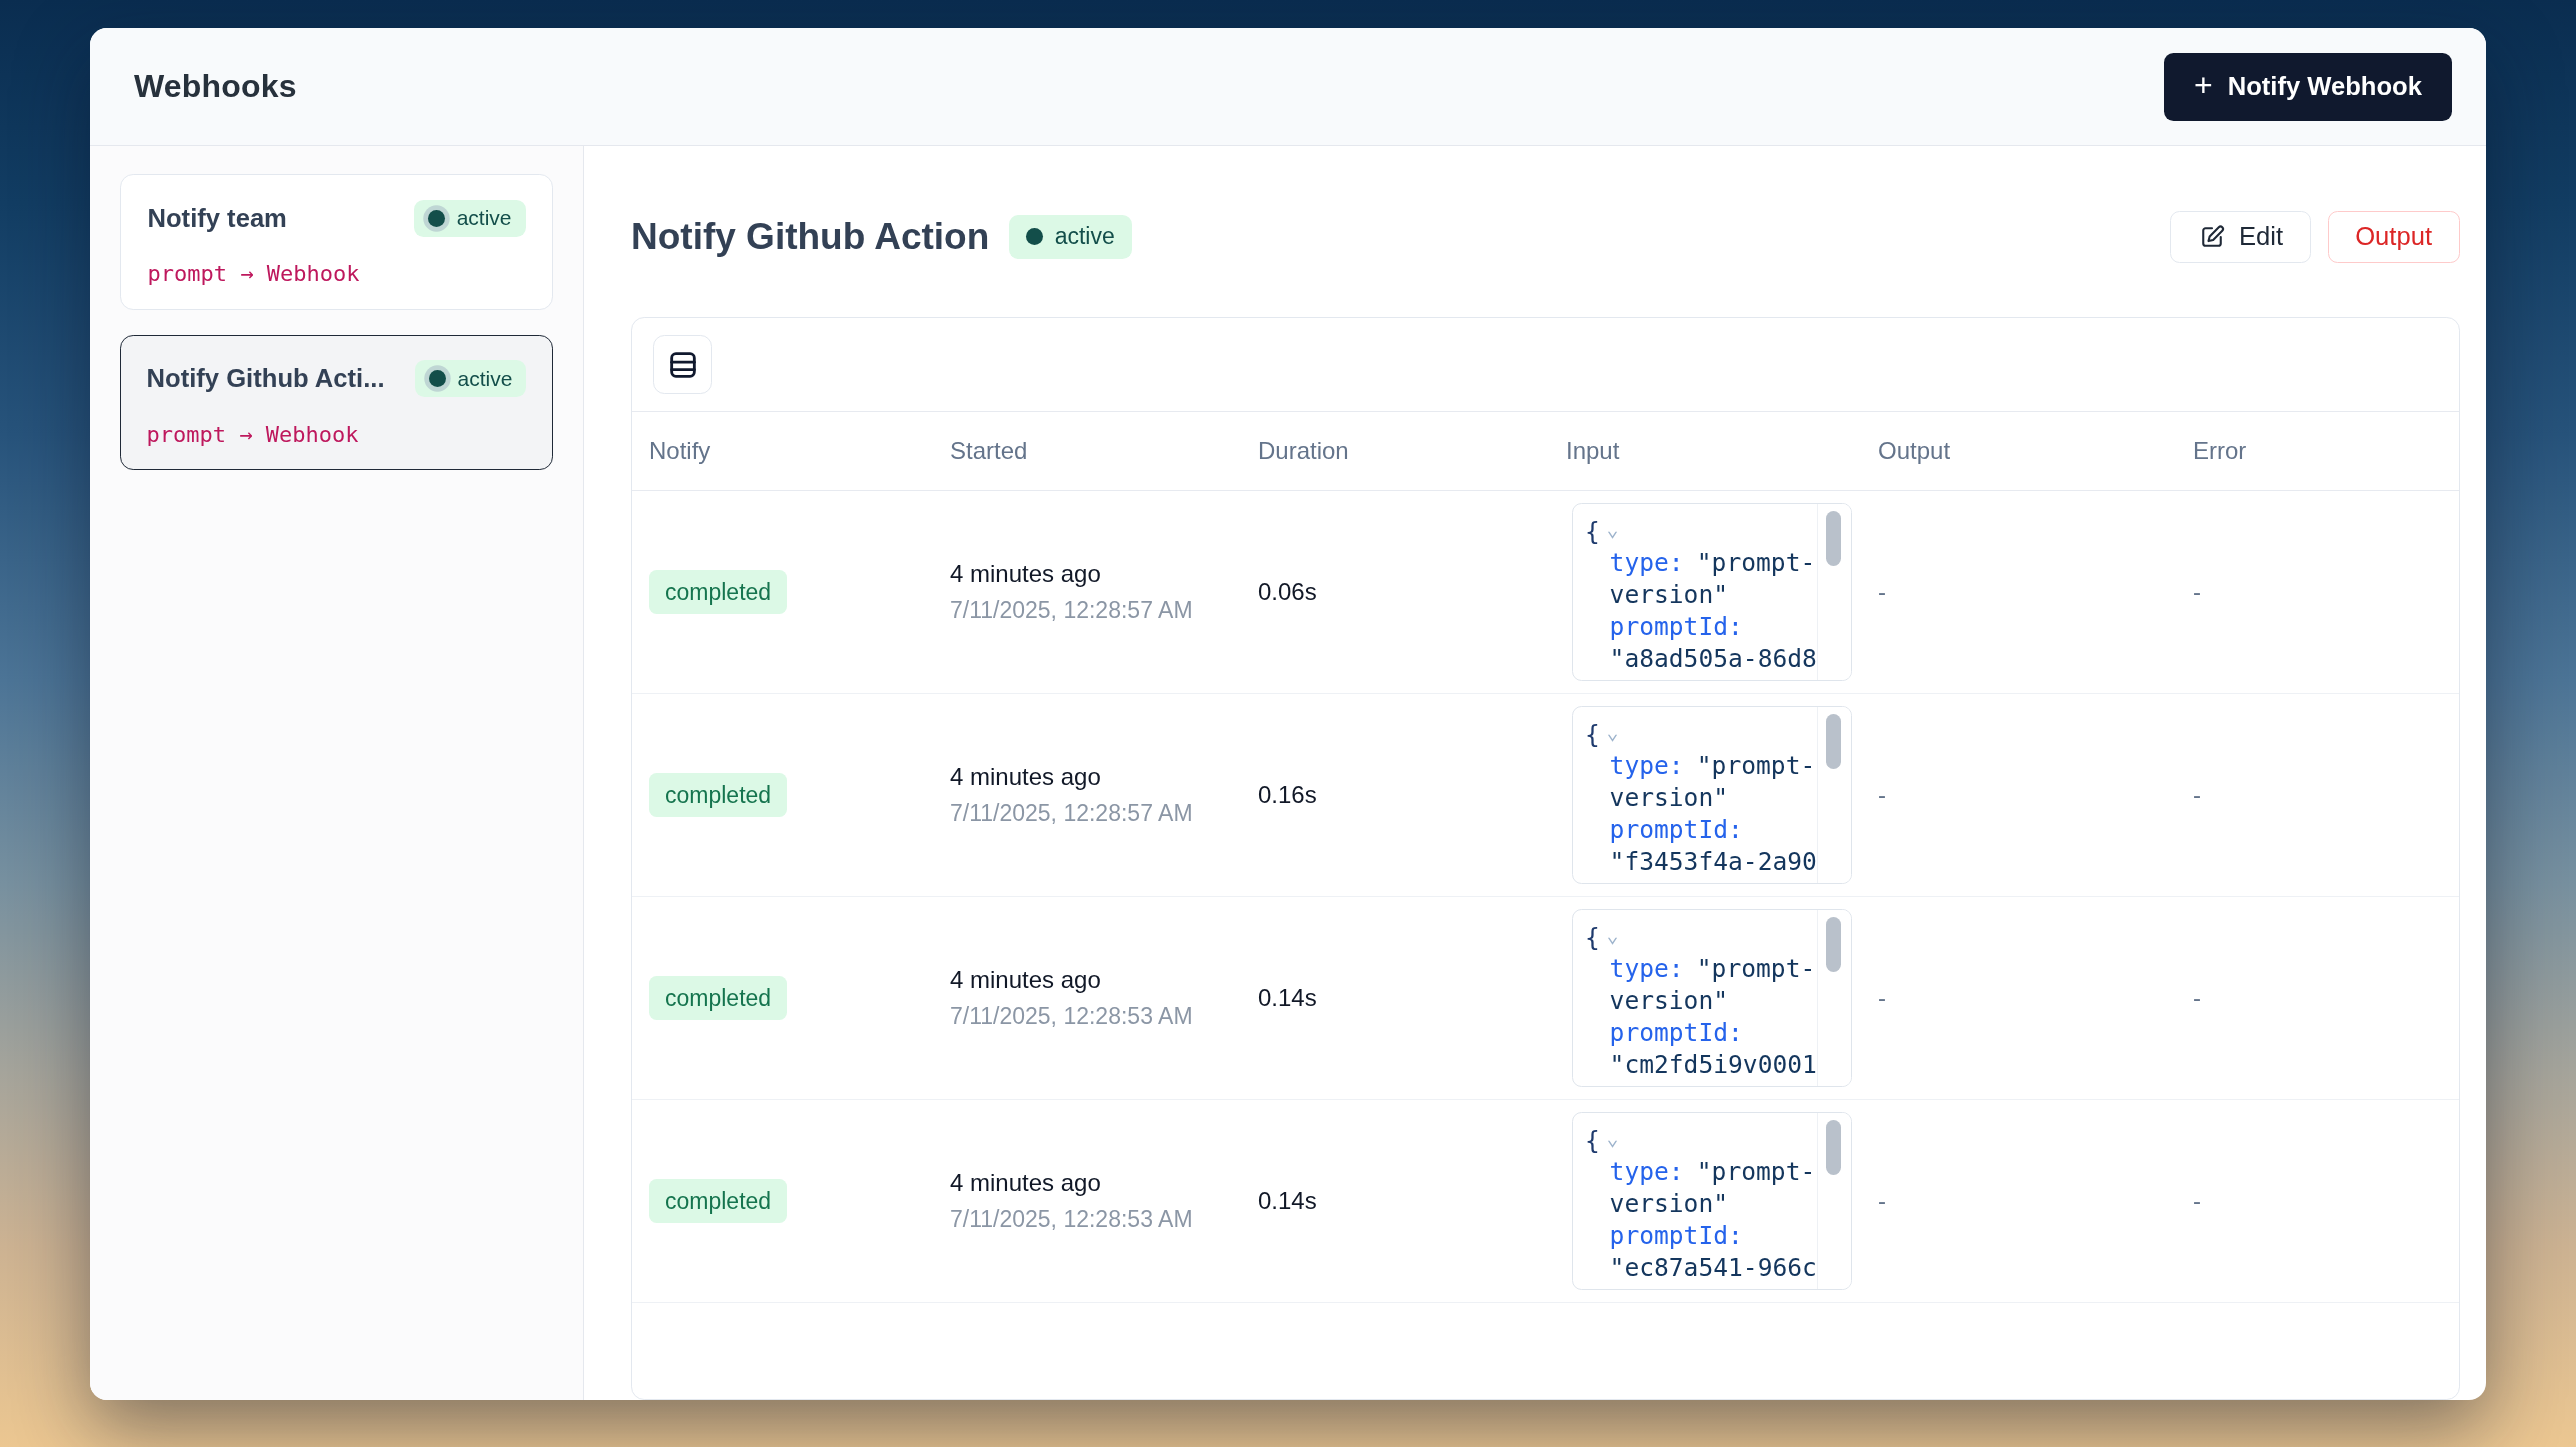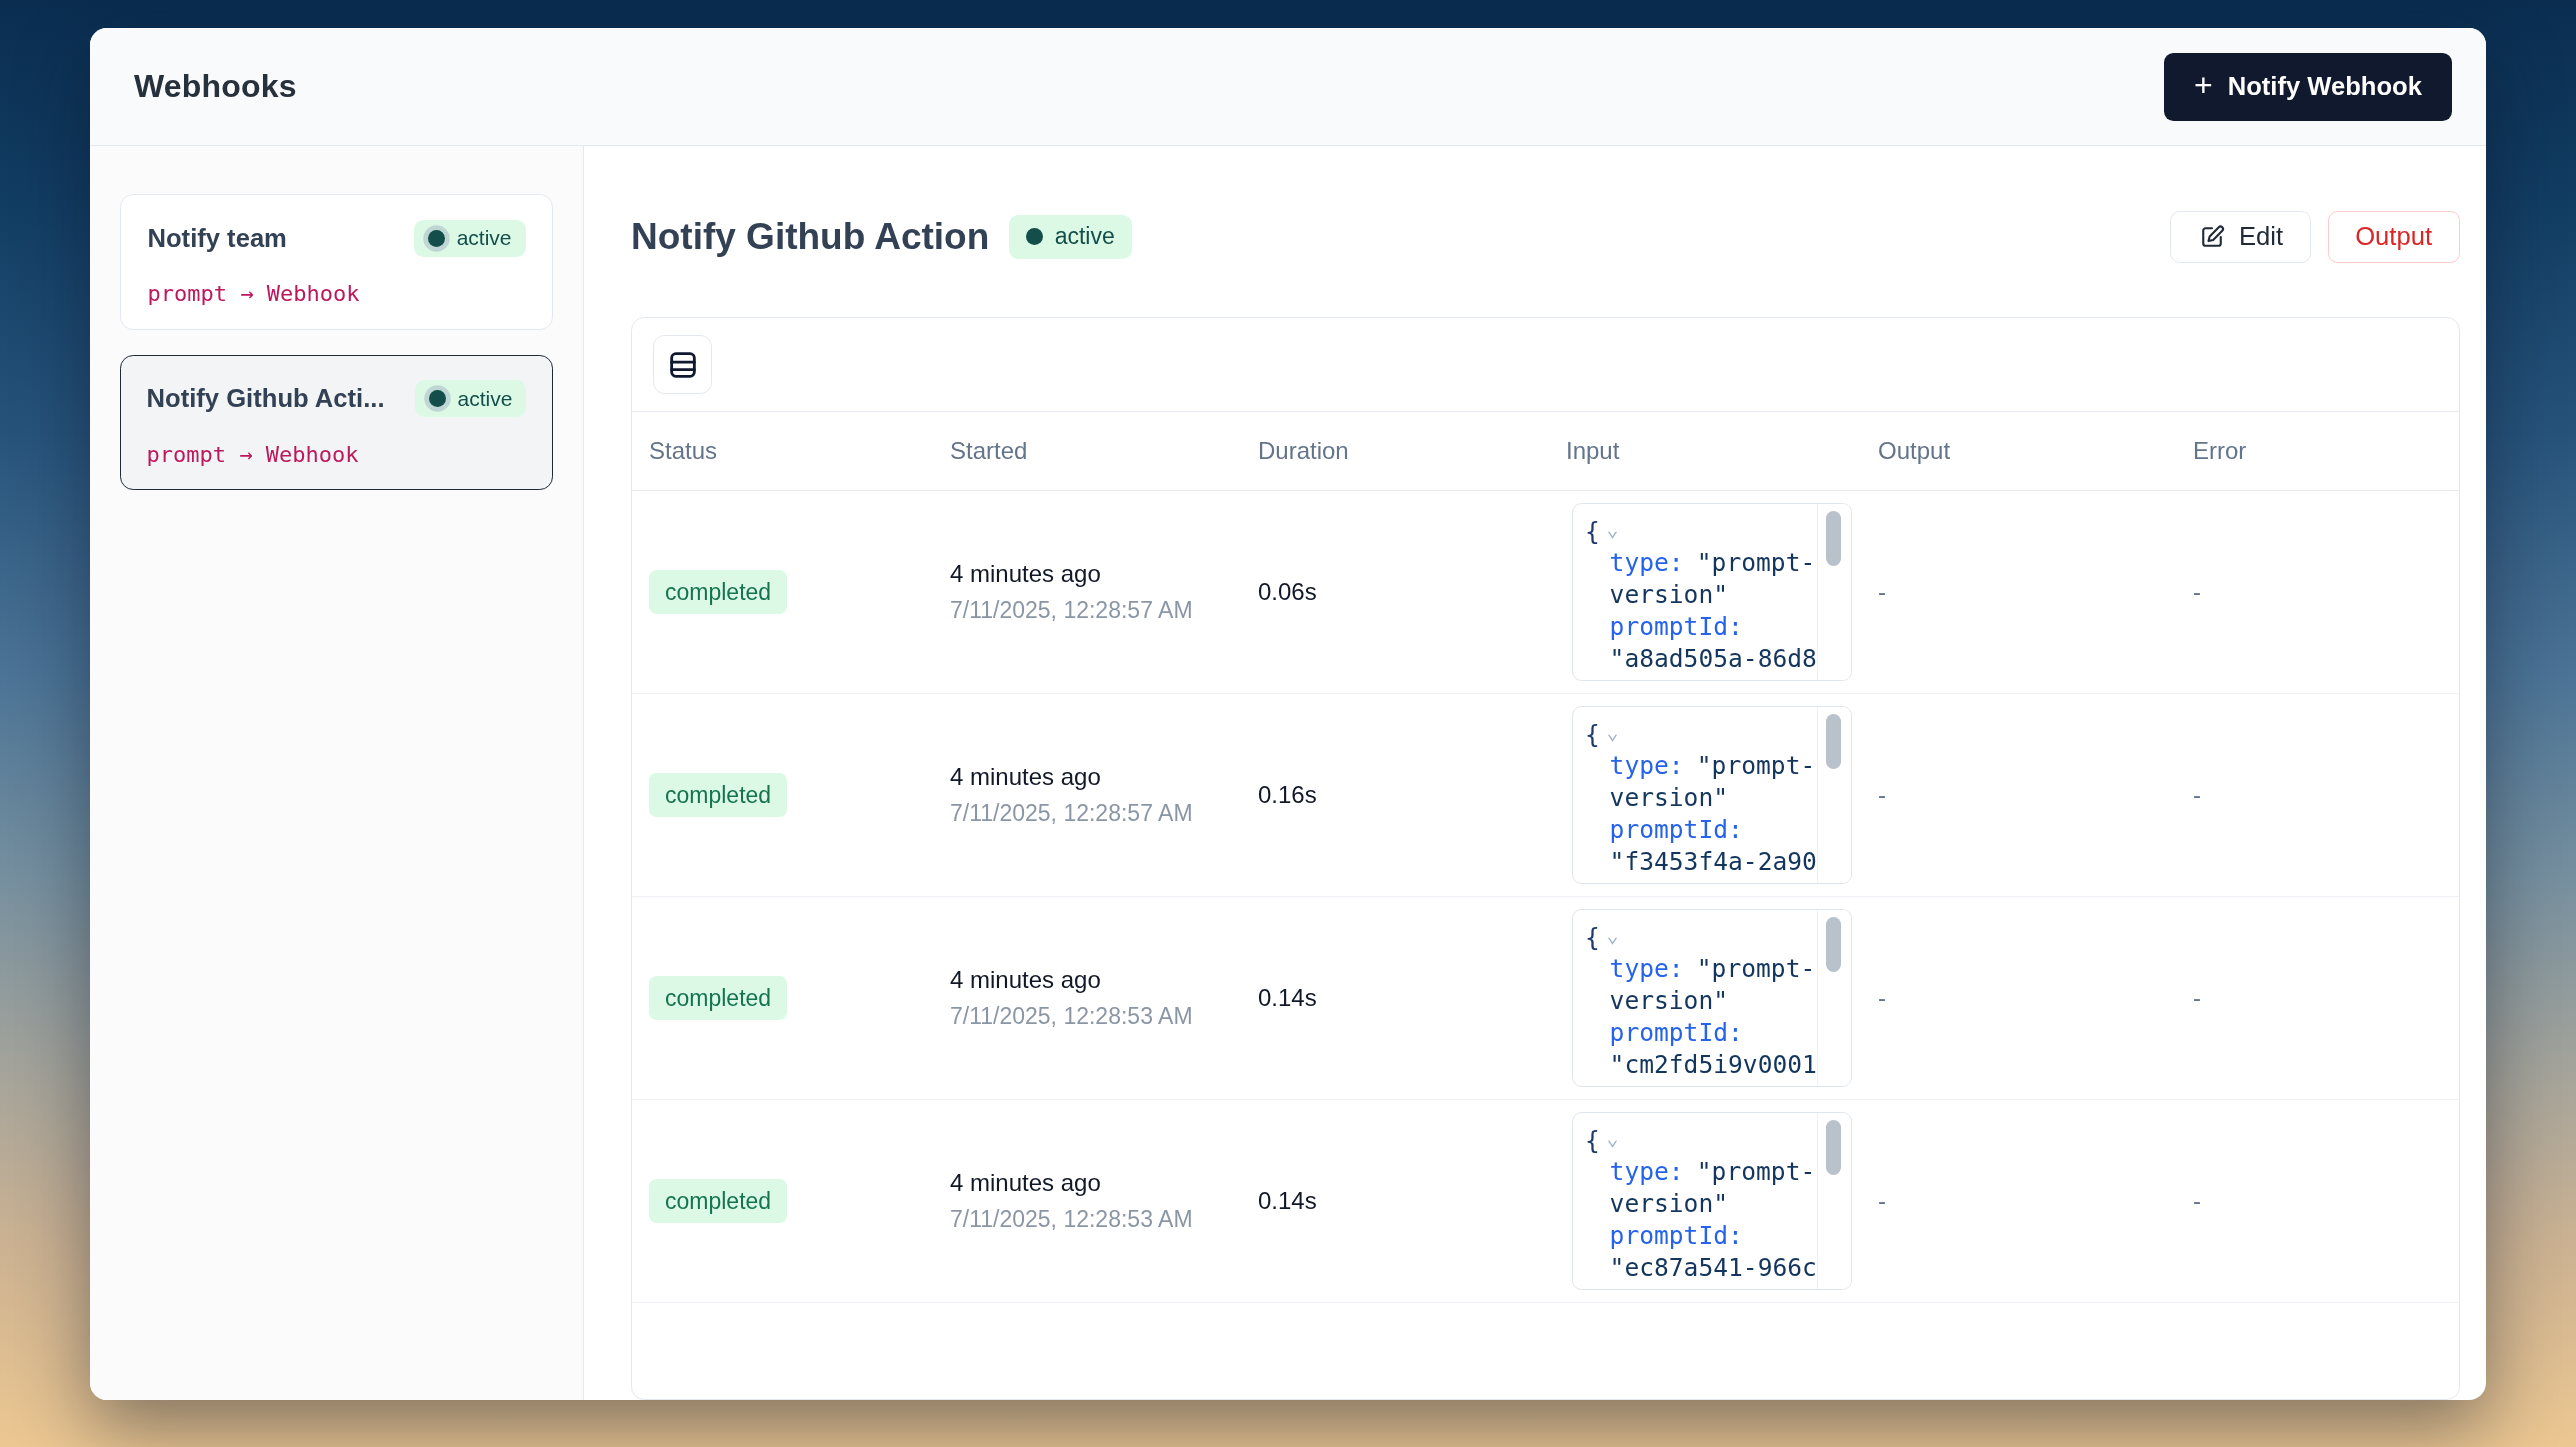--- a/index.html
+++ b/index.html
@@ -34,21 +34,21 @@
 
   .body { flex: 1; display: flex; min-height: 0; }
 
   
   .sidebar {
     flex: 0 0 494px; background: #fbfbfc; border-right: 0.9px solid #e5e8ee;
     padding: 28px 30px;
   }
   .side-card {
     background: #fff; border: 0.9px solid #e3e8ef; border-radius: 13.2px;
-    padding: 24.6px 26.5px 23px; margin-bottom: 24.6px; cursor: pointer; margin-top: 20px;
+    padding: 24.6px 26.5px 23px; margin-bottom: 24.6px; cursor: pointer;
   }
   .side-card.selected { background: #f3f4f6; border: 1.9px solid #1f2937; padding: 24px 25.6px 22px; }
   .side-top { display: flex; align-items: center; justify-content: space-between; gap: 13.2px; }
   .side-name {
     font-size: 25.6px; font-weight: 600; color: #334155;
     white-space: nowrap; overflow: hidden;
   }
   .side-route { margin-top: 24.6px; font-size: 22px; color: #be185d; }
 
   
@@ -194,21 +194,21 @@
           <button class="icon-btn">
             <svg viewBox="0 0 24 24" fill="none" stroke="currentColor" stroke-width="2" stroke-linecap="round">
               <rect x="4" y="4" width="16" height="16" rx="3"></rect>
               <line x1="4" y1="10" x2="20" y2="10"></line>
               <line x1="4" y1="15.3" x2="20" y2="15.3"></line>
             </svg>
           </button>
         </div>
 
         <div class="tgrid thead">
-          <div class="cell">Status</div>
+          <div class="cell">Notify</div>
           <div class="cell">Started</div>
           <div class="cell">Duration</div>
           <div class="cell">Input</div>
           <div class="cell">Output</div>
           <div class="cell">Error</div>
         </div>
 
         <div id="rows">
   <div class="tgrid trow">
     <div class="cell">

